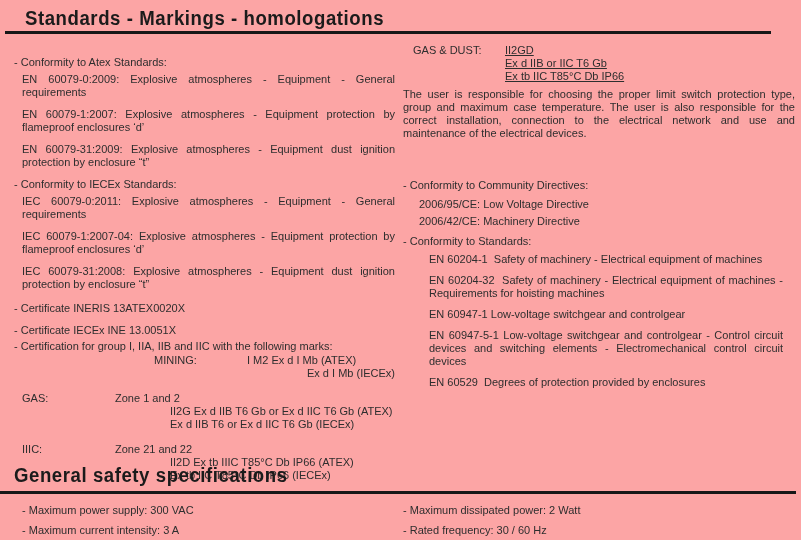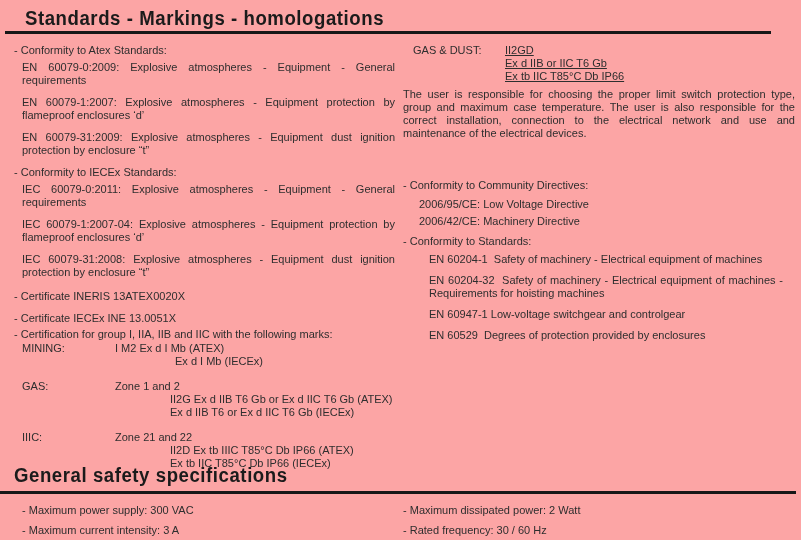--- a/index.html
+++ b/index.html
@@ -29,33 +29,33 @@
   }
   #title1 { top: 7px; left: 25px; }
   #rule1 {
     position: absolute; top: 31px; left: 5px;
     width: 766px; height: 3px; background: #171717;
   }
   #cols1 {
     position: absolute; top: 44px; left: 14px; width: 781px;
     display: flex; justify-content: space-between;
   }
-  .colL { width: 381px; }
+  .colL { width: 381px; margin-top: 12px; }
   .colR { width: 392px; }
 
   .bh { margin: 6px 0 4px; }
   .bh.first { margin-top: 0; }
   .bh.tight { margin: 2px 0 1px; }
   .para {
     margin: 0 0 9px; padding-left: 8px;
     text-align: justify; white-space: pre-wrap;
   }
   .cert { margin: 6px 0 0; line-height: 16px; }
   .mark { display: flex; padding-left: 8px; margin: 1px 0 12px; }
-  .mark.firstmark { margin-top: 0; }
+  .mark.firstmark { margin-top: 0; justify-content: flex-end; }
   .mark .lbl { width: 93px; flex: none; }
   .mark .lines div { white-space: nowrap; }
   .ind55 { padding-left: 55px; }
   .ind60 { padding-left: 60px; }
 
   .gasdust { display: flex; padding-left: 10px; margin: 0 0 5px; }
   .gasdust .lbl { width: 92px; flex: none; }
   .gasdust .lines div { white-space: nowrap; text-decoration: underline; }
   .note { margin: 0; text-align: justify; }
   .gap33 { height: 33px; }
@@ -146,20 +146,21 @@
       <div class="gap33"></div>
 
       <div class="bh">- Conformity to Community Directives:</div>
       <div class="sub">2006/95/CE: Low Voltage Directive</div>
       <div class="sub">2006/42/CE: Machinery Directive</div>
 
       <div class="bh">- Conformity to Standards:</div>
       <p class="rpara">EN 60204-1  Safety of machinery - Electrical equipment of machines</p>
       <p class="rpara">EN 60204-32  Safety of machinery - Electrical equipment of machines - Requirements for hoisting machines</p>
       <p class="rpara">EN 60947-1 Low-voltage switchgear and controlgear</p>
+      <p class="rpara">EN 60947-5-1 Low-voltage switchgear and controlgear - Control circuit devices and switching elements - Electromechanical control circuit devices</p>
       <p class="rpara">EN 60529  Degrees of protection provided by enclosures</p>
     </div>
 
   </div>
 
   <h1 class="sec-title" id="title2">General safety specifications</h1>
   <div id="rule2"></div>
 
   <div id="cols2">
     <div class="colL2">

